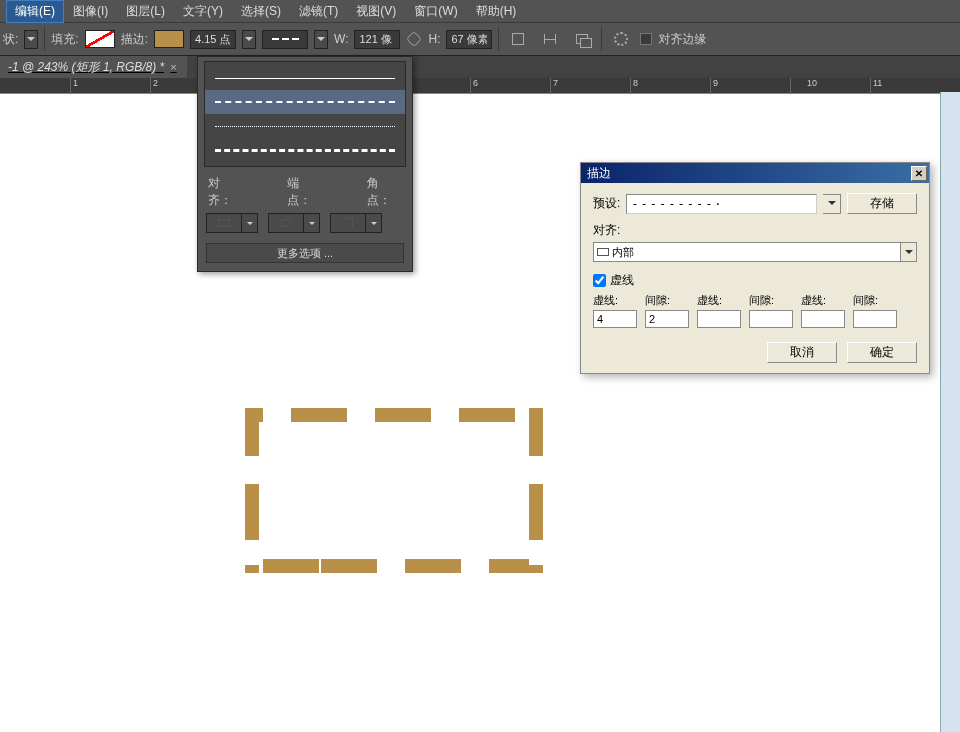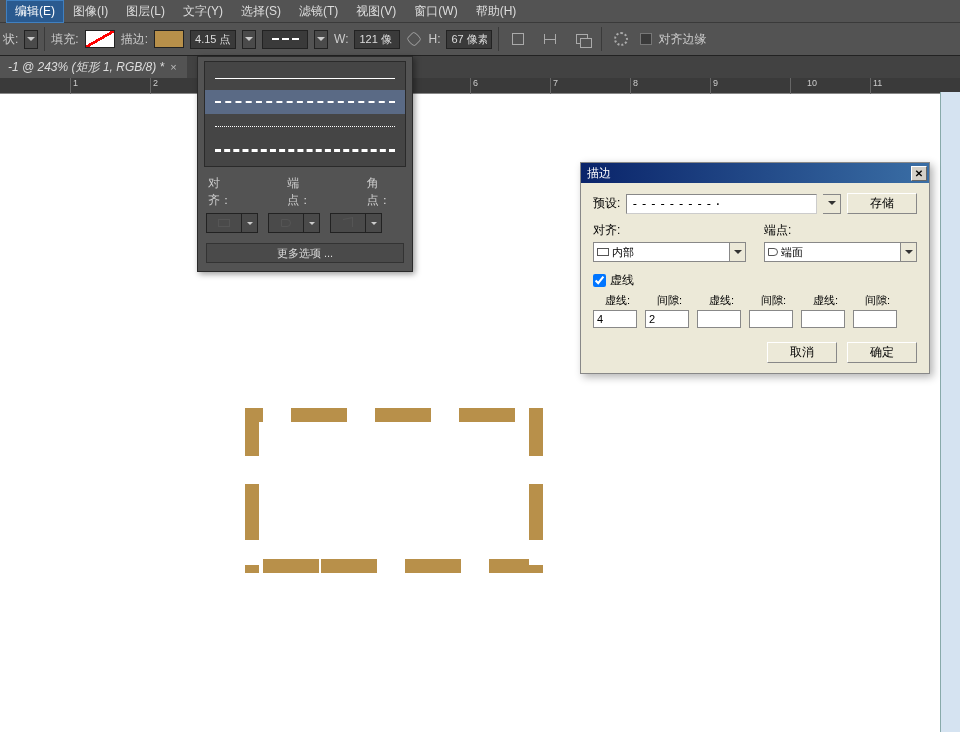--- a/index.html
+++ b/index.html
@@ -17,21 +17,21 @@
 .dropbtn { width: 14px; height: 19px; background: #4a4a4a; border: 1px solid #222; display: inline-flex; align-items: center; justify-content: center; }
 .dropbtn::after { content: ""; border: 4px solid transparent; border-top: 4px solid #ccc; margin-top: 4px; }
 .dashprev { width: 46px; height: 19px; background: #3a3a3a; border: 1px solid #222; display: flex; align-items: center; justify-content: center; gap: 3px; }
 .dashprev span { width: 7px; height: 2px; background: #fff; }
 .link-icon { width: 16px; height: 16px; border: 1.5px solid #aaa; border-radius: 7px 7px 7px 7px / 4px 4px 4px 4px; transform: rotate(45deg) scale(0.7); }
 .iconbtn { width: 26px; height: 22px; background: #535353; border: 1px solid transparent; display: inline-flex; align-items: center; justify-content: center; }
 .sep { width: 1px; height: 24px; background: #3a3a3a; }
 .gear { width: 14px; height: 14px; border: 2px dotted #aaa; border-radius: 50%; }
 .chk { width: 12px; height: 12px; background: #3a3a3a; border: 1px solid #777; }
 
-.tabbar { background: #424242; height: 22px; display: flex; align-items: center; }
+.tabbar { background: #424242; height: 22px; display: flex; align-items: center; text-decoration: underline; }
 .tab { background: #535353; color: #ddd; font-size: 12px; padding: 3px 10px 3px 8px; font-style: italic; display: flex; align-items: center; gap: 6px; }
 .tab .x { font-style: normal; color: #bbb; font-size: 11px; }
 
 .ruler-h { background: #fff; height: 16px; display: flex; position: relative; border-bottom: 1px solid #888; }
 .ruler-h .tick { position: absolute; top: 0; height: 16px; border-left: 1px solid #666; font-size: 9px; color: #444; padding-left: 2px; line-height: 10px; }
 
 .canvas-area { position: absolute; left: 0; top: 94px; width: 940px; height: 638px; background: #fff; }
 .rect-shape { position: absolute; left: 245px; top: 314px; width: 298px; height: 165px; background: #fff; }
 .rect-shape .seg { position: absolute; background: #b8904a; }
 
@@ -71,21 +71,21 @@
 .tcol { flex: 1; }
 .tcol label { display: block; margin-bottom: 3px; }
 .combo { display: flex; }
 .combo .fld { flex: 1; height: 20px; background: #fff; border: 1px solid #888; padding: 1px 3px; font-size: 11px; display: flex; align-items: center; gap: 3px; }
 .combo .dd { width: 16px; height: 20px; background: #ece9d8; border: 1px solid #888; border-left: none; display: flex; align-items: center; justify-content: center; }
 .combo .dd::after { content: ""; border: 4px solid transparent; border-top: 4px solid #333; margin-top: 3px; }
 .chkrow { margin: 10px 0 4px; display: flex; align-items: center; gap: 4px; }
 .chkrow input { width: 13px; height: 13px; }
 .sixgrid { display: flex; gap: 8px; }
 .sgcol { width: 44px; }
-.sgcol label { display: block; font-size: 11px; margin-bottom: 2px; margin-left: 12px; }
+.sgcol label { display: block; font-size: 11px; margin-bottom: 2px; }
 .sgcol input { width: 100%; height: 18px; border: 1px solid #888; font-size: 11px; padding: 0 3px; }
 .btnrow { display: flex; justify-content: flex-end; gap: 10px; margin-top: 14px; }
 .ico-sq { width: 12px; height: 8px; border: 1px solid #555; }
 .ico-cap { width: 10px; height: 8px; border: 1px solid #555; border-radius: 0 4px 4px 0; }
 .ico-corner { width: 10px; height: 10px; border-top: 1px solid #555; border-right: 1px solid #555; transform: skewY(-10deg); }
 </style>
 </head>
 <body>
 
 <div class="menubar">
@@ -250,30 +250,20 @@
       <div class="tcol">
         <label>对齐:</label>
         <div class="combo">
             <div class="fld">
               <div class="ico-sq"></div>
               <span>内部</span>
             </div>
             <div class="dd"></div>
           </div>
       </div>
-      <div class="tcol">
-        <label>端点:</label>
-        <div class="combo">
-            <div class="fld">
-              <div class="ico-cap"></div>
-              <span>端面</span>
-            </div>
-            <div class="dd"></div>
-          </div>
-      </div>
     </div>
     <div class="chkrow">
       <input type="checkbox" checked="" style="">
       <span>虚线</span>
     </div>
     <div class="sixgrid">
       <div class="sgcol"><label>虚线:</label><input value="4" style=""></div>
       <div class="sgcol"><label>间隙:</label><input value="2" style=""></div>
       <div class="sgcol"><label>虚线:</label><input value="" style=""></div>
       <div class="sgcol"><label>间隙:</label><input value="" style=""></div>

